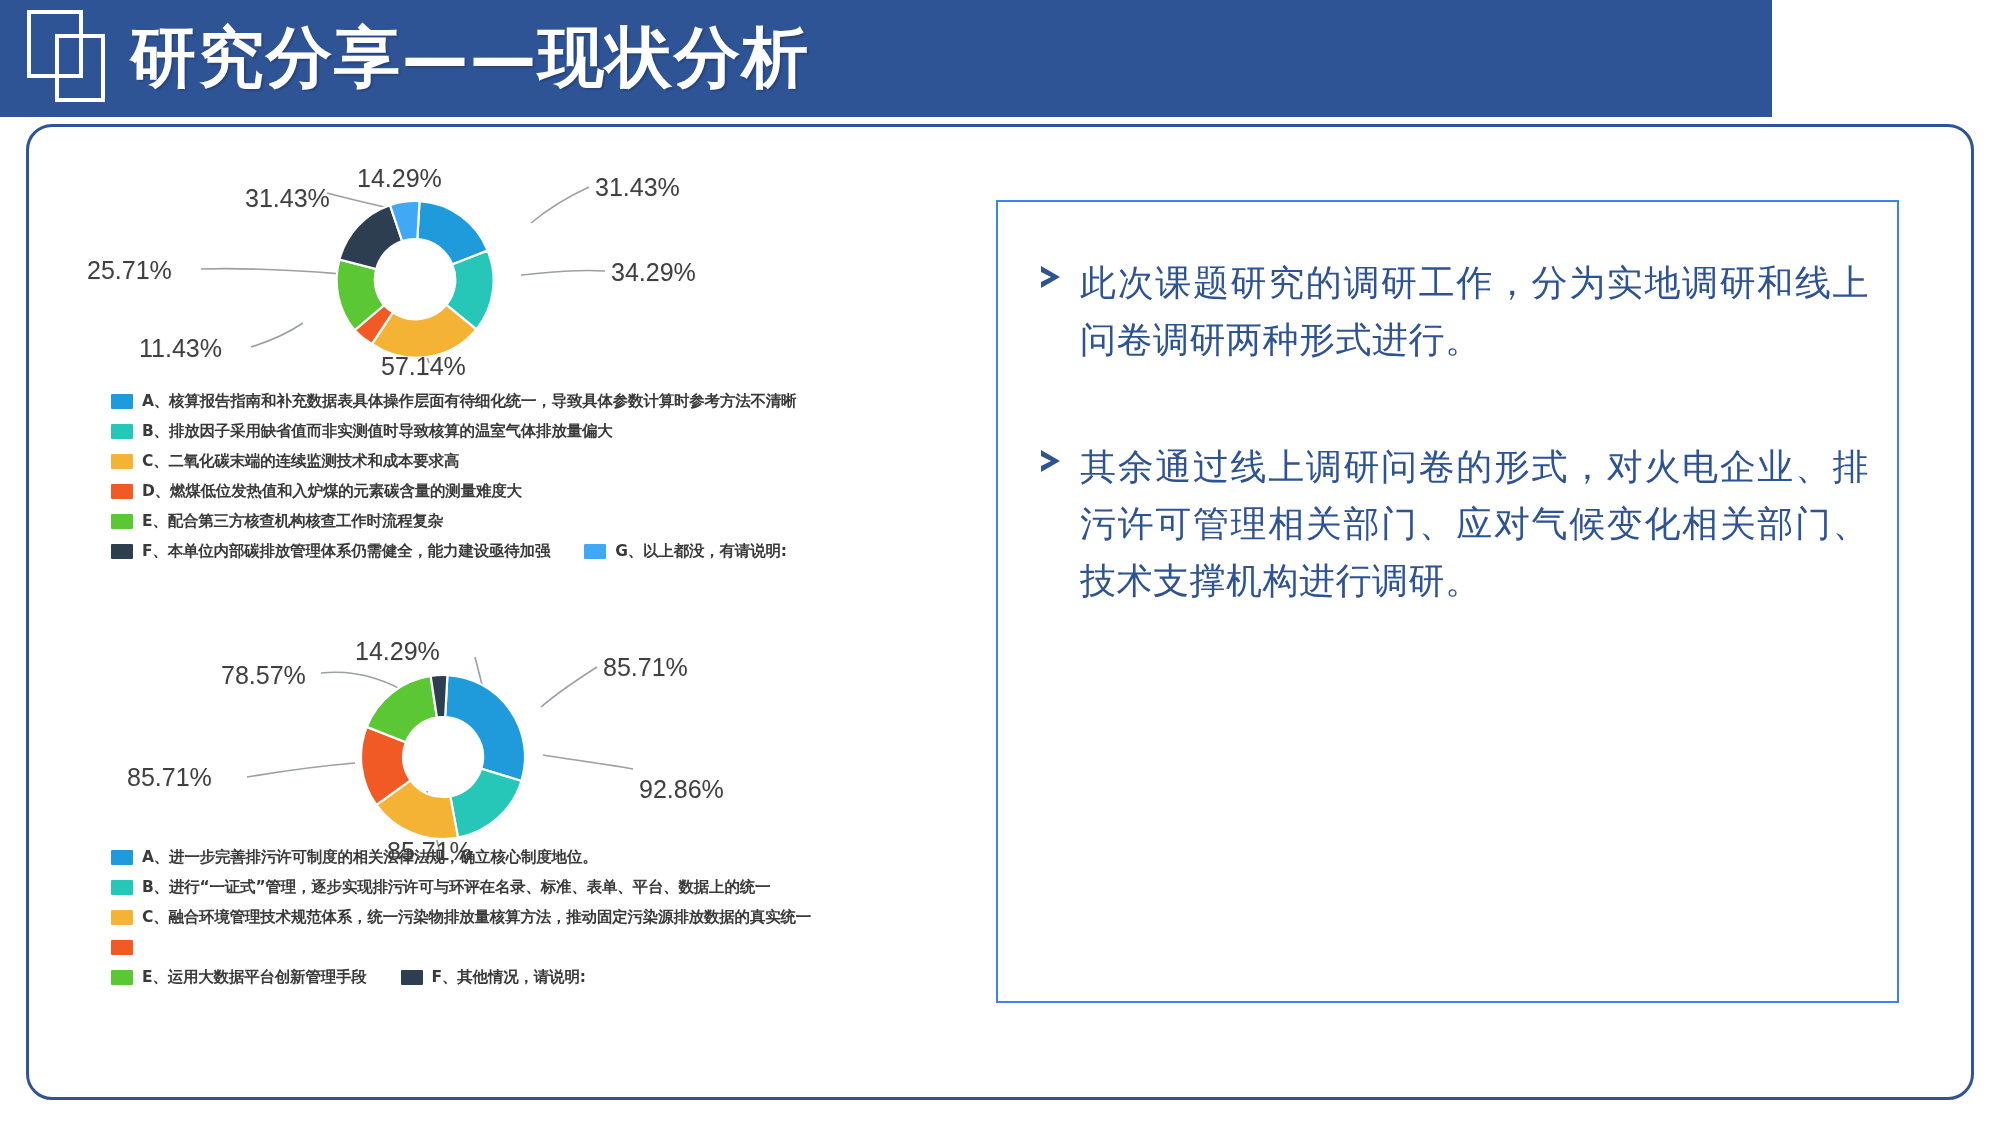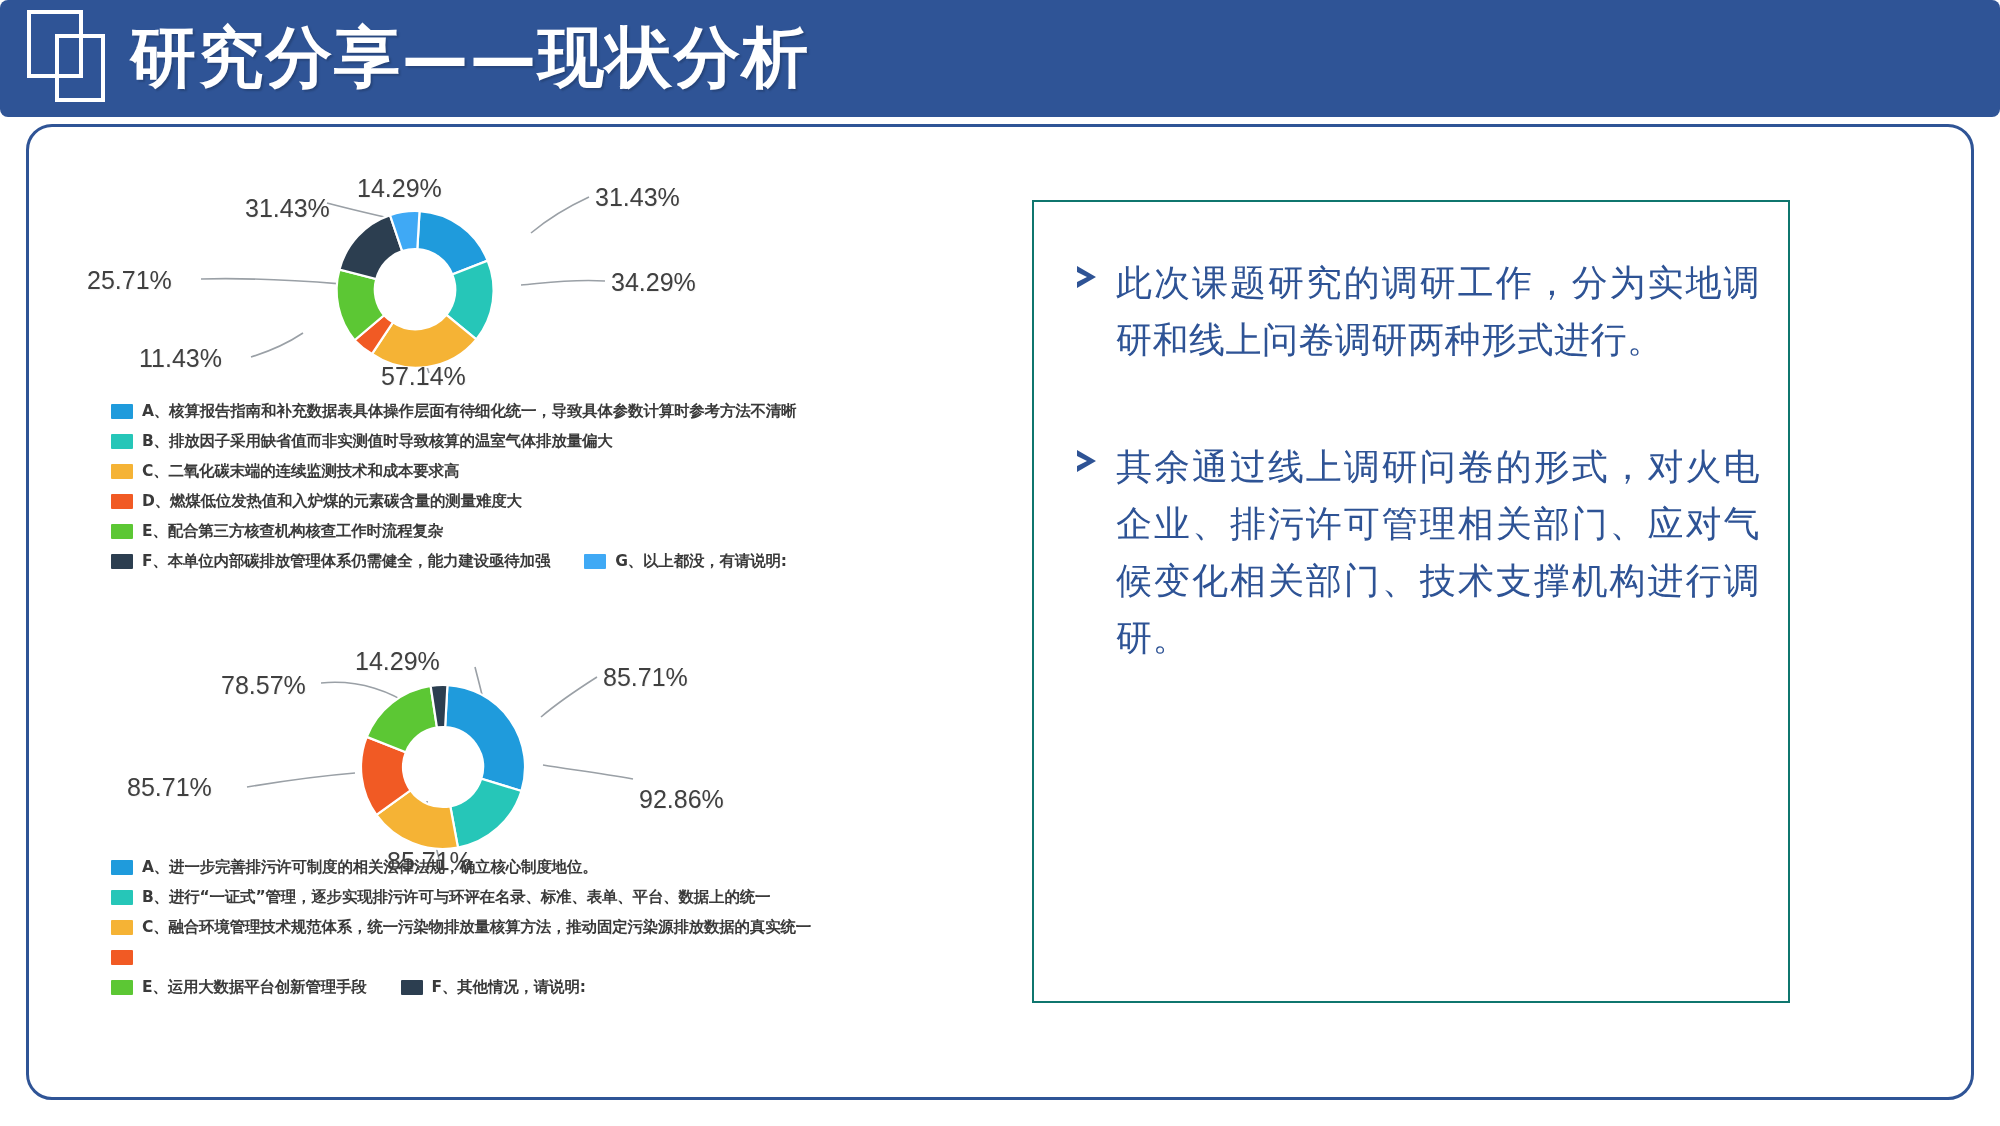--- a/index.html
+++ b/index.html
@@ -6,23 +6,23 @@
   html,body { width:2000px; height:1126px; }
   body {
     font-family:"Liberation Sans", sans-serif;
     background:#ffffff;
     position:relative;
     overflow:hidden;
   }
 
   
   #header-band{
-    position:absolute; left:0; top:0; width:2000px; height:117px;
+    position:absolute; left:0; top:0; width:1772px; height:117px;
     background:#2f5496;
-    display:flex; align-items:center;border-radius:8px;
+    display:flex; align-items:center;
   }
   #brand-logo{
     position:absolute; left:24px; top:8px; width:84px; height:96px;
   }
   #slide-title{
     position:absolute; left:130px; top:6px;
     font-family:"DejaVu Sans", sans-serif;
     font-weight:bold;
     font-size:66px;
     line-height:104px;
@@ -36,21 +36,21 @@
   #content-card{
     position:absolute; left:26px; top:124px;
     width:1948px; height:976px;
     border:3px solid #2f5496;
     border-radius:26px;
     background:#ffffff;
   }
 
   
   #charts-column{
-    position:absolute; left:40px; top:20px; width:950px; height:950px;
+    position:absolute; left:40px; top:10px; width:950px; height:950px;
   }
 
   .chart-block{ position:absolute; left:0; width:950px; }
   #chart-block-1{ top:14px; height:470px; }
   #chart-block-2{ top:492px; height:460px; }
 
   .donut-wrap{ position:relative; width:950px; height:250px; }
   #donut-1{ height:258px; }
   #donut-2{ height:262px; }
   .donut-svg{ position:absolute; left:0; top:0; }
@@ -91,23 +91,23 @@
     color:#3a3a3a;
     white-space:nowrap;
     letter-spacing:-0.2px;
   }
   .legend-inline-extra{
     display:flex; align-items:flex-start; margin-left:34px;text-align:right;
   }
 
   
   #notes-panel{
-    position:absolute; left:1003px; top:73px;
-    width:758px; height:803px;
-    border:2px solid #0f766e;
+    position:absolute; left:967px; top:73px;
+    width:903px; height:803px;
+    border:2px solid #3b82f6;
     background:#ffffff;
   }
   #notes-list{
     position:absolute; left:38px; top:52px; right:28px;
   }
   .note-item{
     display:flex; align-items:flex-start;
     margin-bottom:70px;
   }
   .note-bullet{

